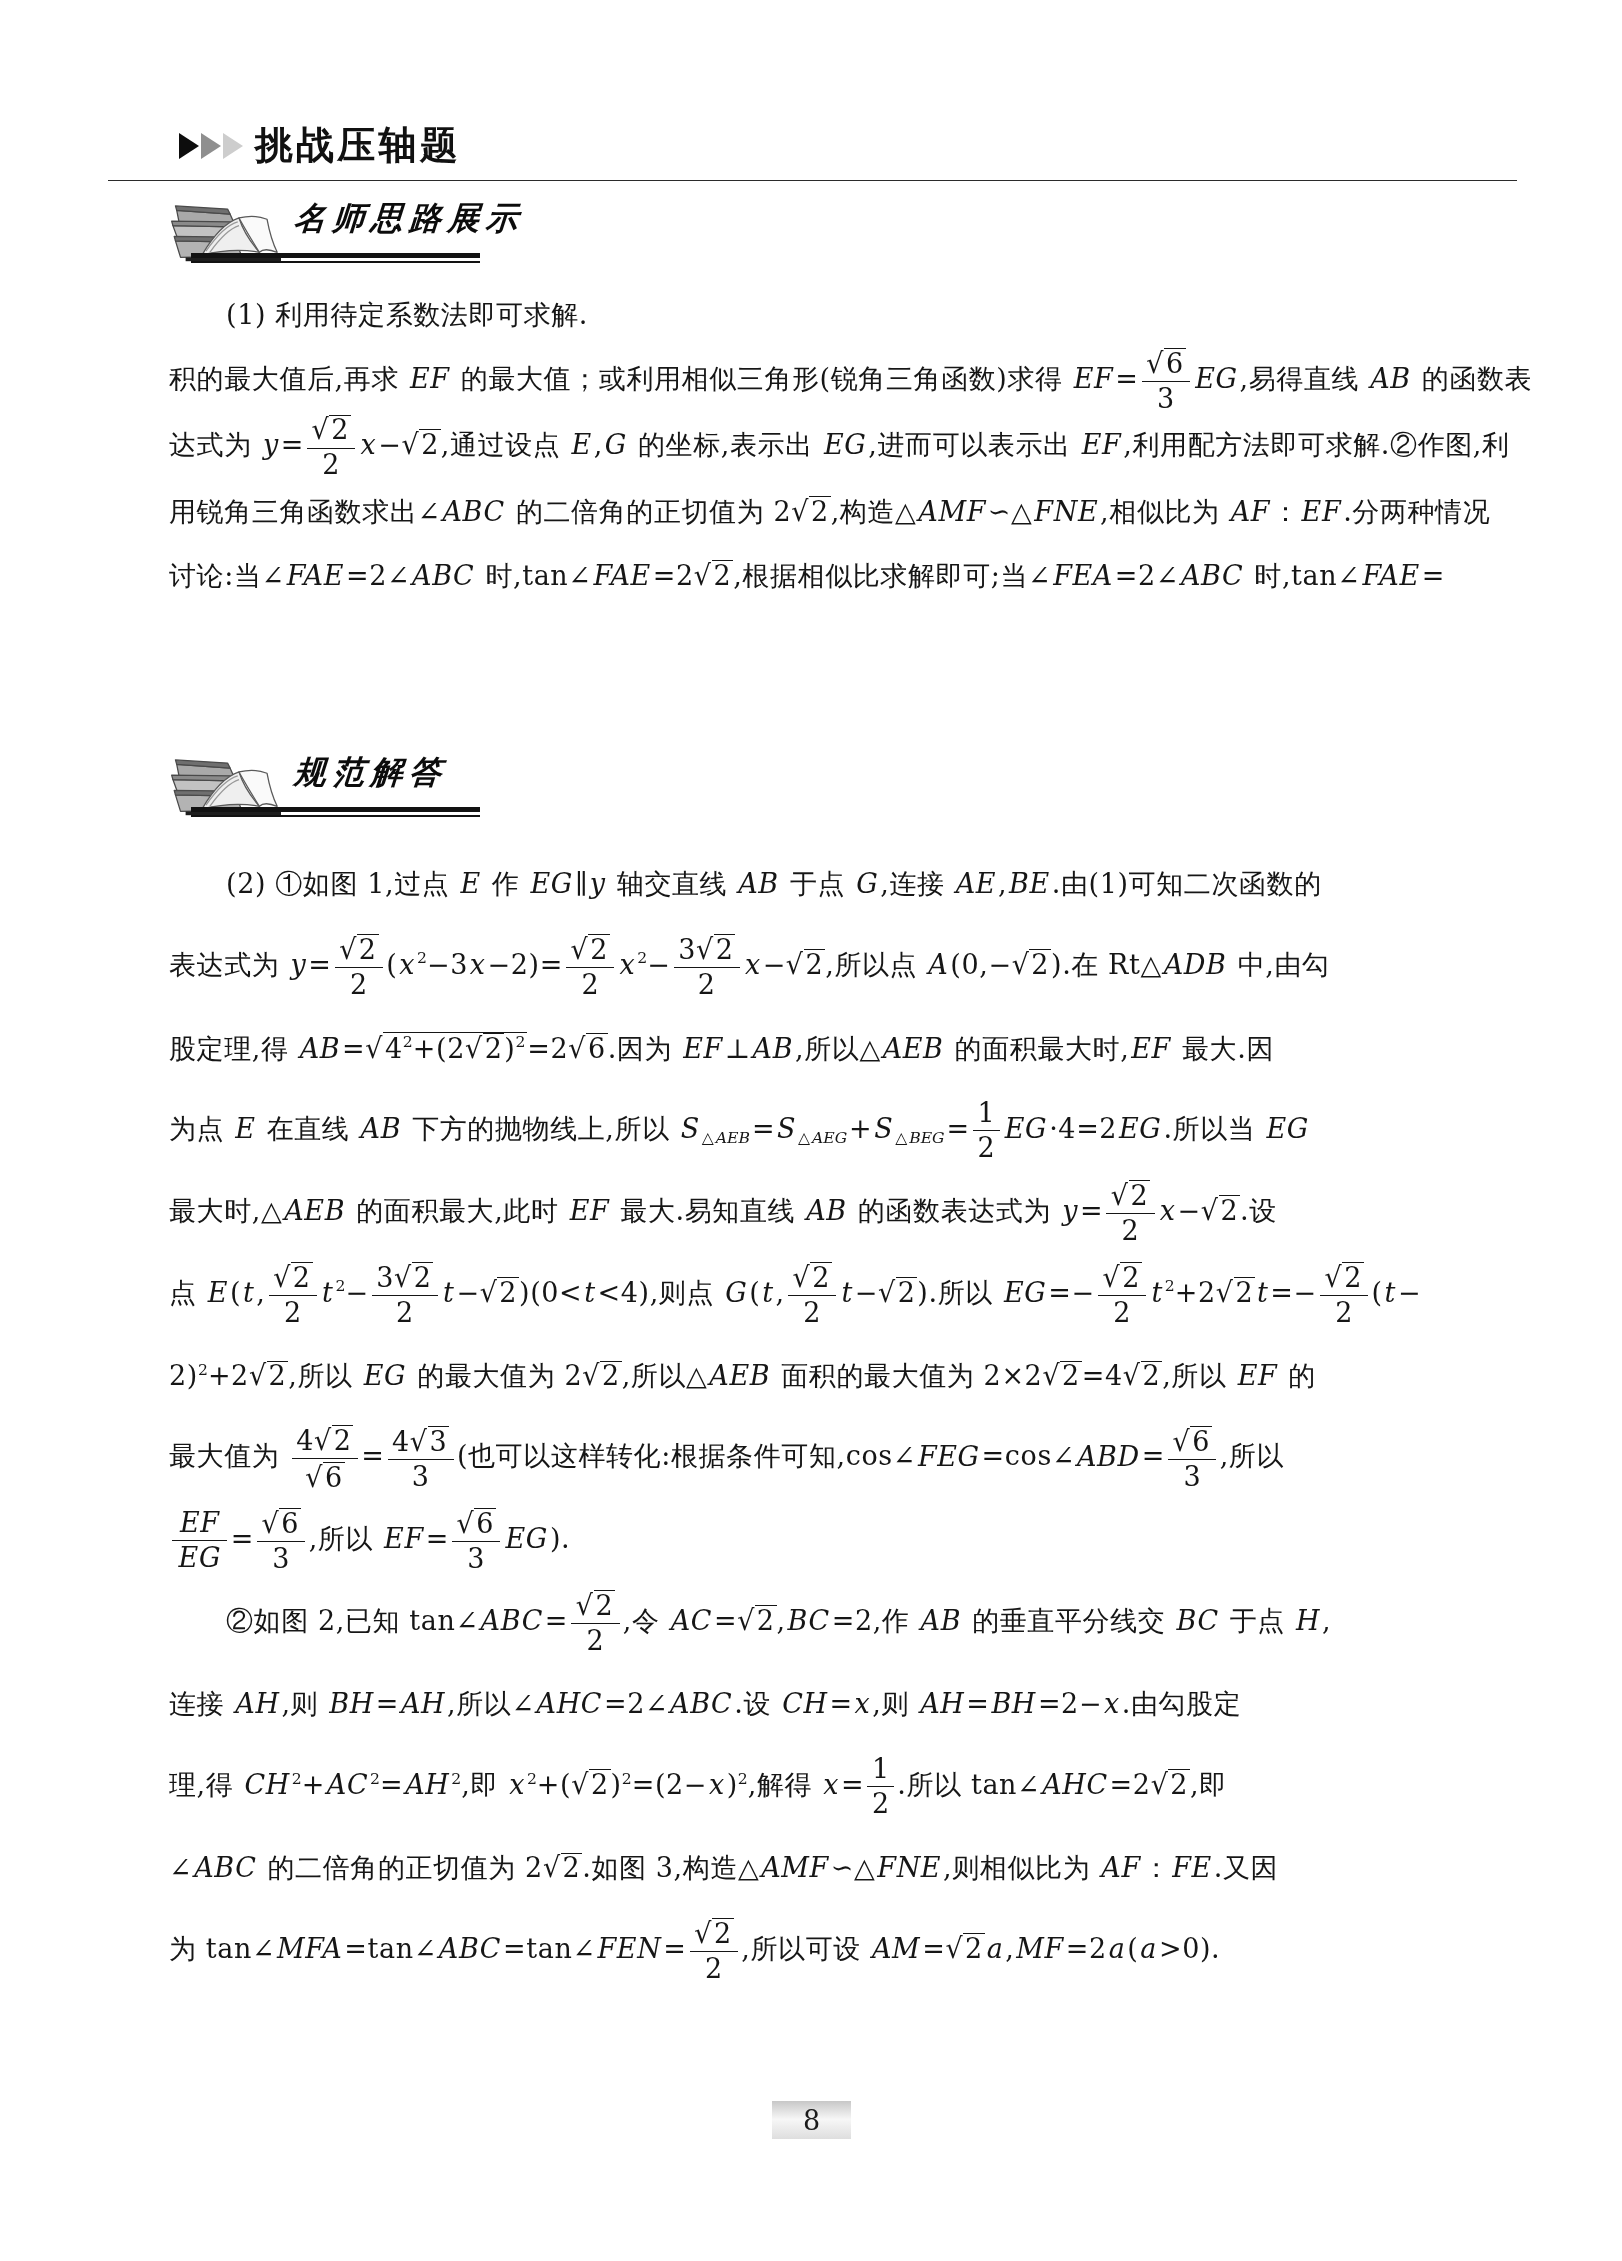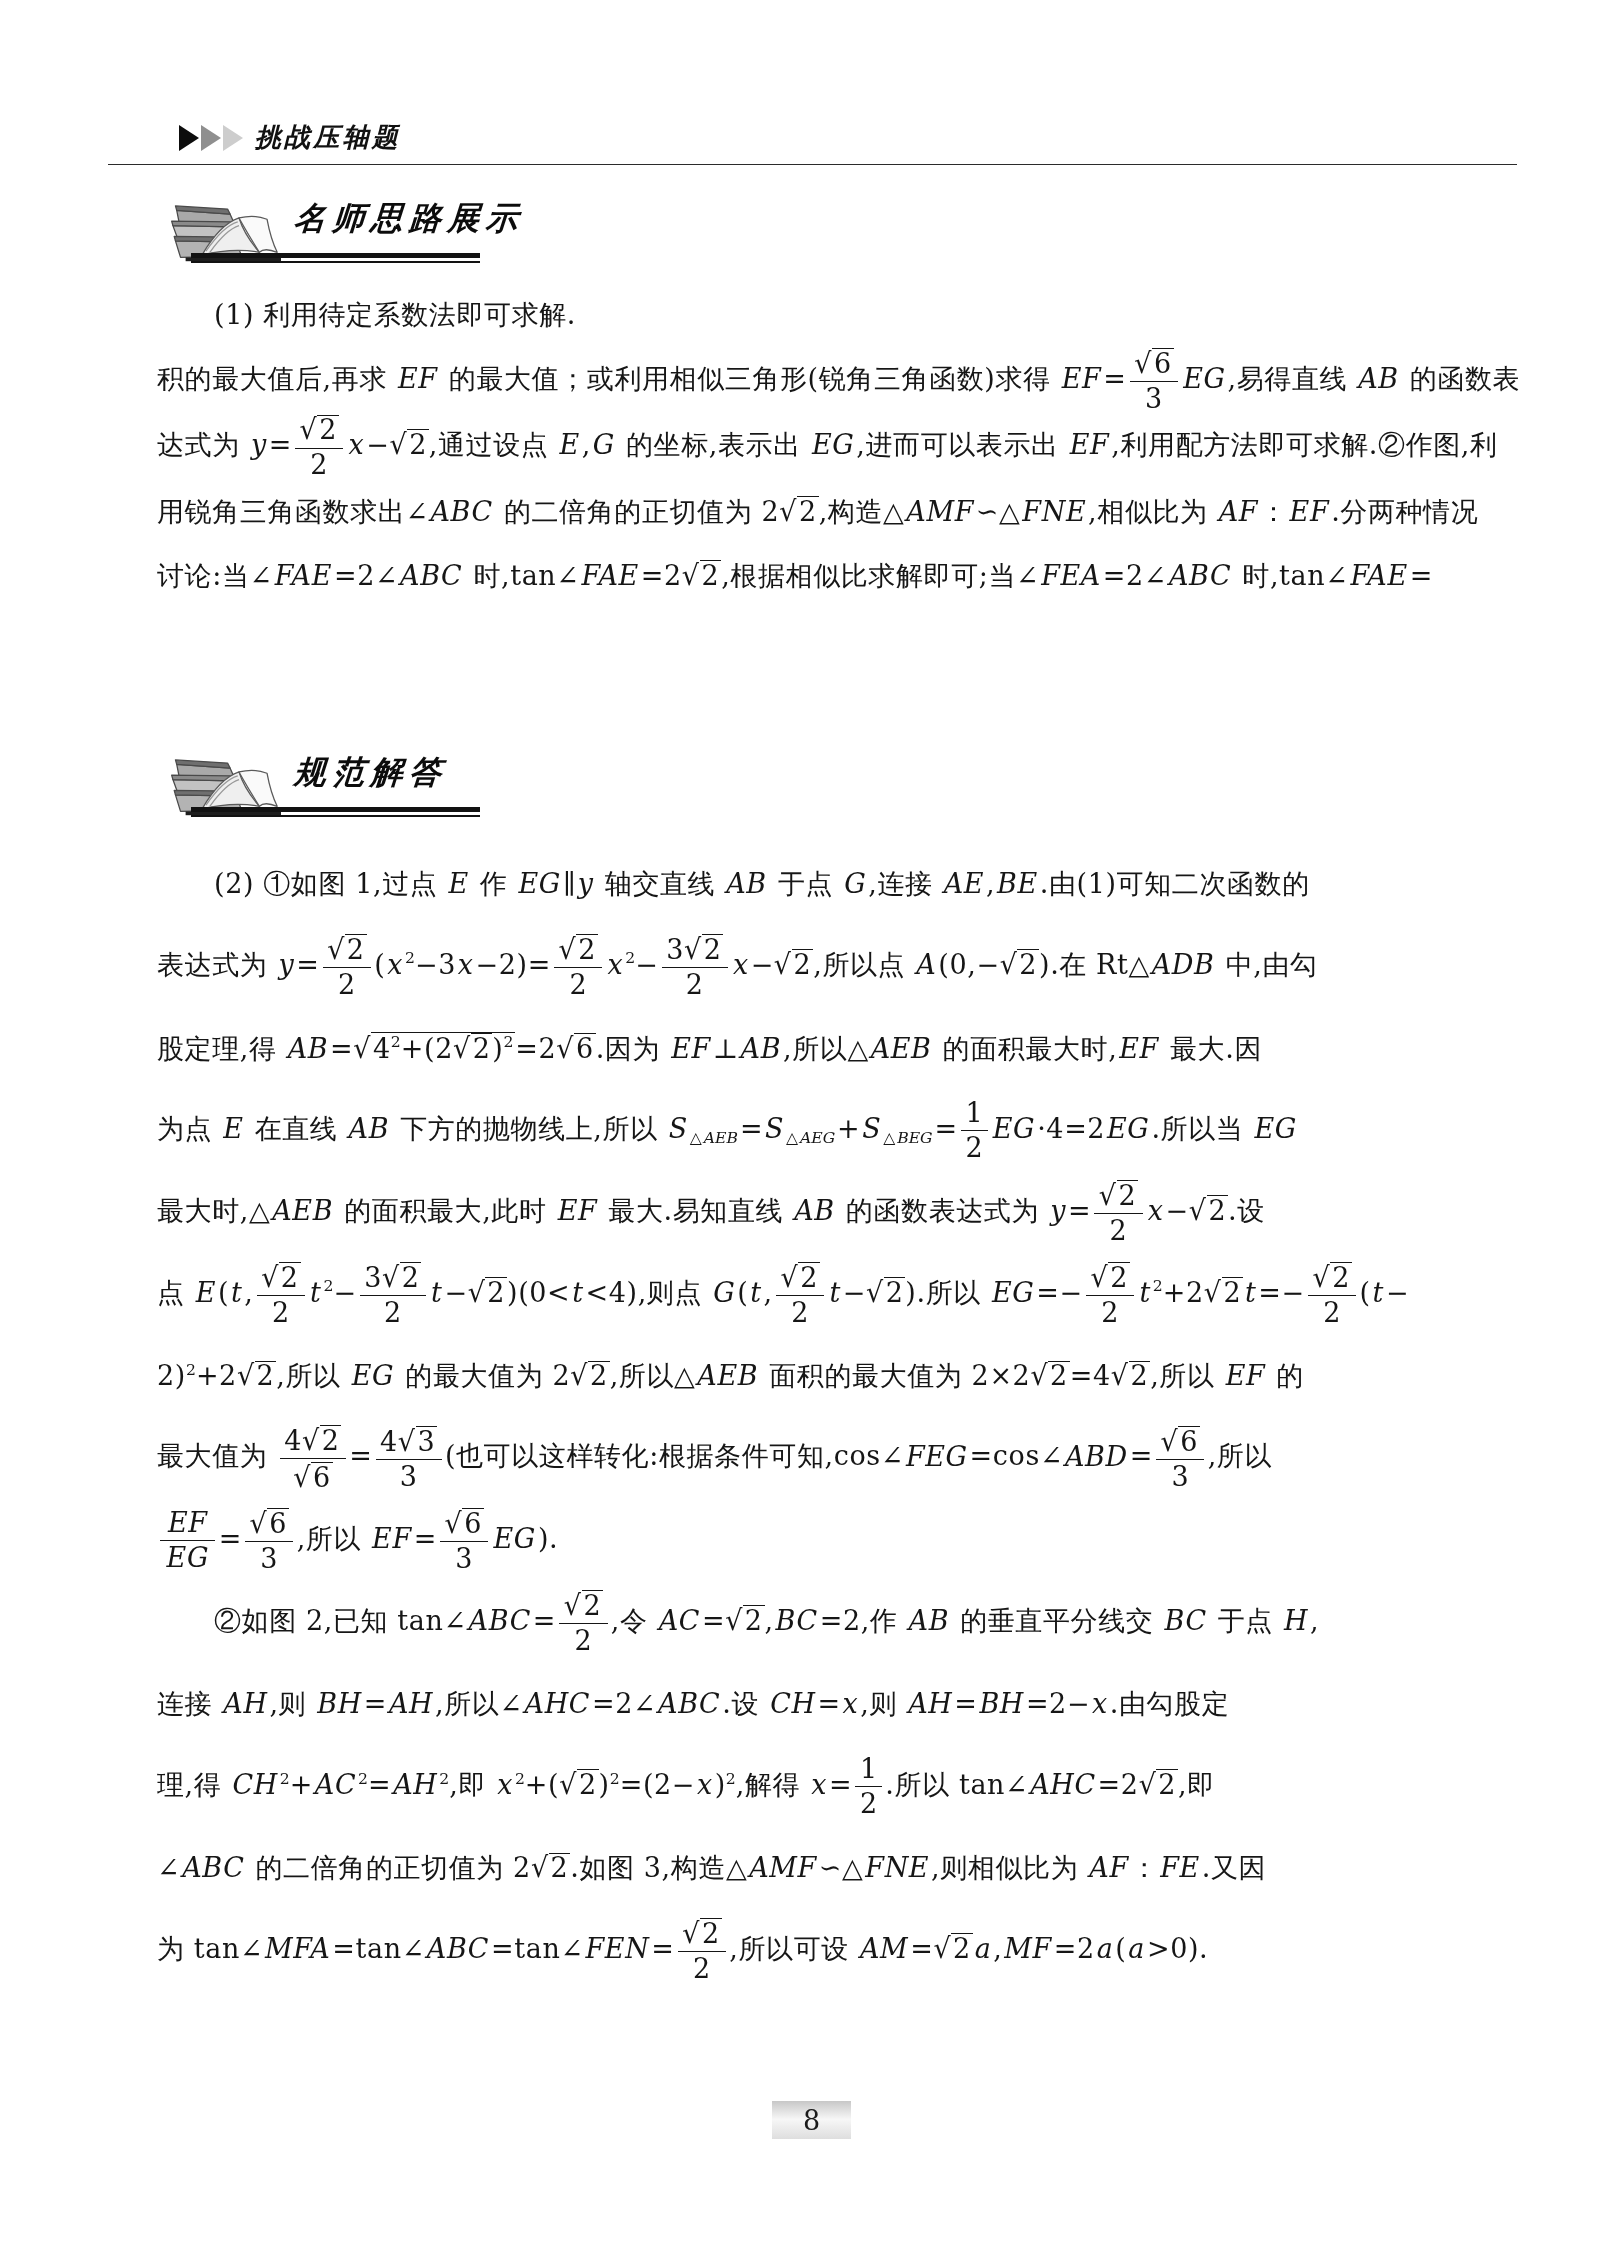--- a/index.html
+++ b/index.html
@@ -18,37 +18,37 @@
     padding-bottom:9px;
     display:flex;align-items:center;
   }
   .chevrons{display:inline-flex;align-items:center;margin-left:71px;}
   .tri{width:0;height:0;border-top:13.4px solid transparent;border-bottom:13.4px solid transparent;margin-right:1.9px;}
   .tri1{border-left:20.4px solid #0d0d0d;}
   .tri2{border-left:20.4px solid #8f8f8f;}
   .tri3{border-left:20.4px solid #cdcdcd;}
   .banner-title{
     font-family:"DejaVu Sans","Liberation Sans",sans-serif;
-    font-weight:700;font-size:26px;letter-spacing:3.2px;margin-left:10.2px;color:#111;font-style:italic;
+    font-weight:700;font-size:38px;letter-spacing:3.2px;margin-left:10.2px;color:#111;
   }
   
   .sec{position:absolute;width:636px;height:95px;}
   .sec-icon{position:absolute;left:0;top:0;}
   .sec-title{
     position:absolute;left:130px;top:11.4px;
     font-size:32px;font-weight:700;font-style:italic;
     letter-spacing:6.4px;color:#0c0c0c;
     transform:skewX(-4deg);
     font-family:"DejaVu Serif","Liberation Serif",serif;
   }
   .sec-underline{position:absolute;left:27px;top:67px;width:289px;}
   .sec-underline .ul1{height:5.1px;background:#121212;}
   .sec-underline .ul2{height:1.9px;background:#121212;margin-top:3.2px;}
   
-  .para{position:absolute;left:157px;width:1294px;}
+  .para{position:absolute;left:169px;width:1294px;}
   .line{display:flex;align-items:center;white-space:nowrap;}
   .s1 .line{min-height:64px;}
   .s2 .line{min-height:82px;}
   .lc{display:inline-block;font-size:27px;letter-spacing:0.6px;line-height:1.15;}
   .lc.ind{padding-left:57px;}
   .it{font-style:italic;padding:0 1.9px;}
   .rm{font-style:normal;}
   .bold{font-weight:700;}
   sup,sub{font-size:0.58em;letter-spacing:0;}
   sup{vertical-align:0.65em;}

